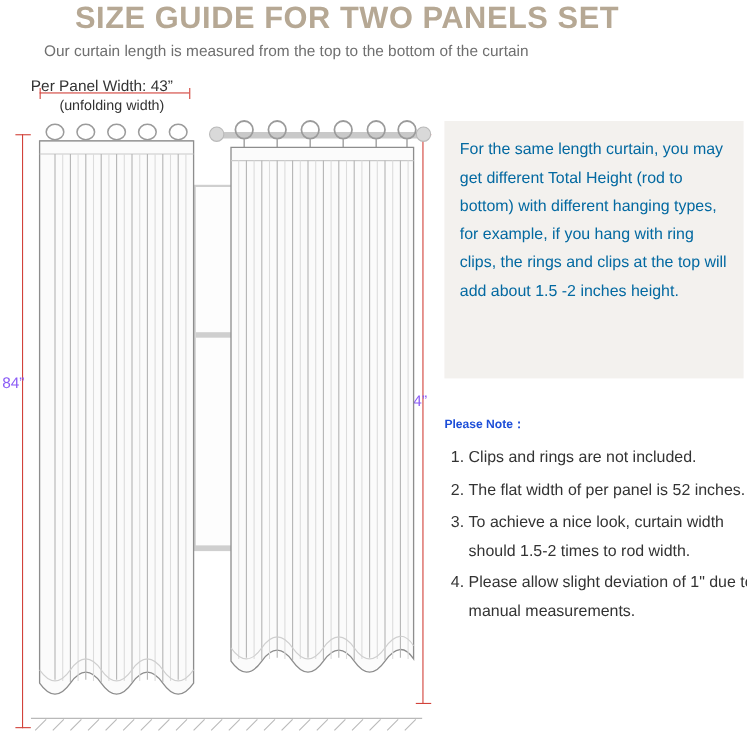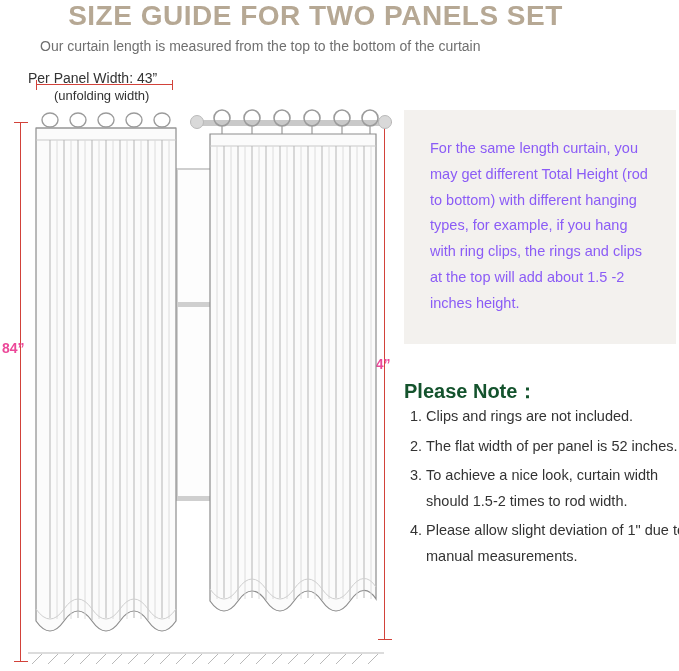--- a/index.html
+++ b/index.html
@@ -79,23 +79,22 @@
     background: #d2423a;
   }
   .tick-h {
     position: absolute;
     height: 1px;
     background: #d2423a;
   }
   .dim-label {
     position: absolute;
     font-size: 14px;
-    color: #ec4899;
-    white-space: nowrap;
-    font-weight: bold;
+    color: #8b5cf6;
+    white-space: nowrap;
   }
 
   
   #window {
     position: absolute;
     left: 176px;
     top: 168px;
     width: 76px;
     height: 330px;
     background: #fdfdfd;
@@ -157,34 +156,34 @@
   
   #note-box {
     position: absolute;
     left: 404px;
     top: 110px;
     width: 272px;
     height: 234px;
     background: #f3f1ee;
   }
   #note-box p {
-    margin: 12px;
+    margin: 0;
     padding: 14px 14px 0 14px;
     font-size: 14.5px;
     line-height: 1.78;
-    color: #8b5cf6;
+    color: #0369a1;
   }
   #please-note {
     position: absolute;
     left: 404px;
     top: 378px;
     width: 275px;
-    font-size: 20px;
+    font-size: 11px;
     font-weight: bold;
-    color: #14532d;
+    color: #1d4ed8;
   }
   #note-list {
     position: absolute;
     left: 404px;
     top: 404px;
     width: 275px;
     margin: 0;
     padding: 0 0 0 22px;
     font-size: 14.5px;
     line-height: 1.76;

